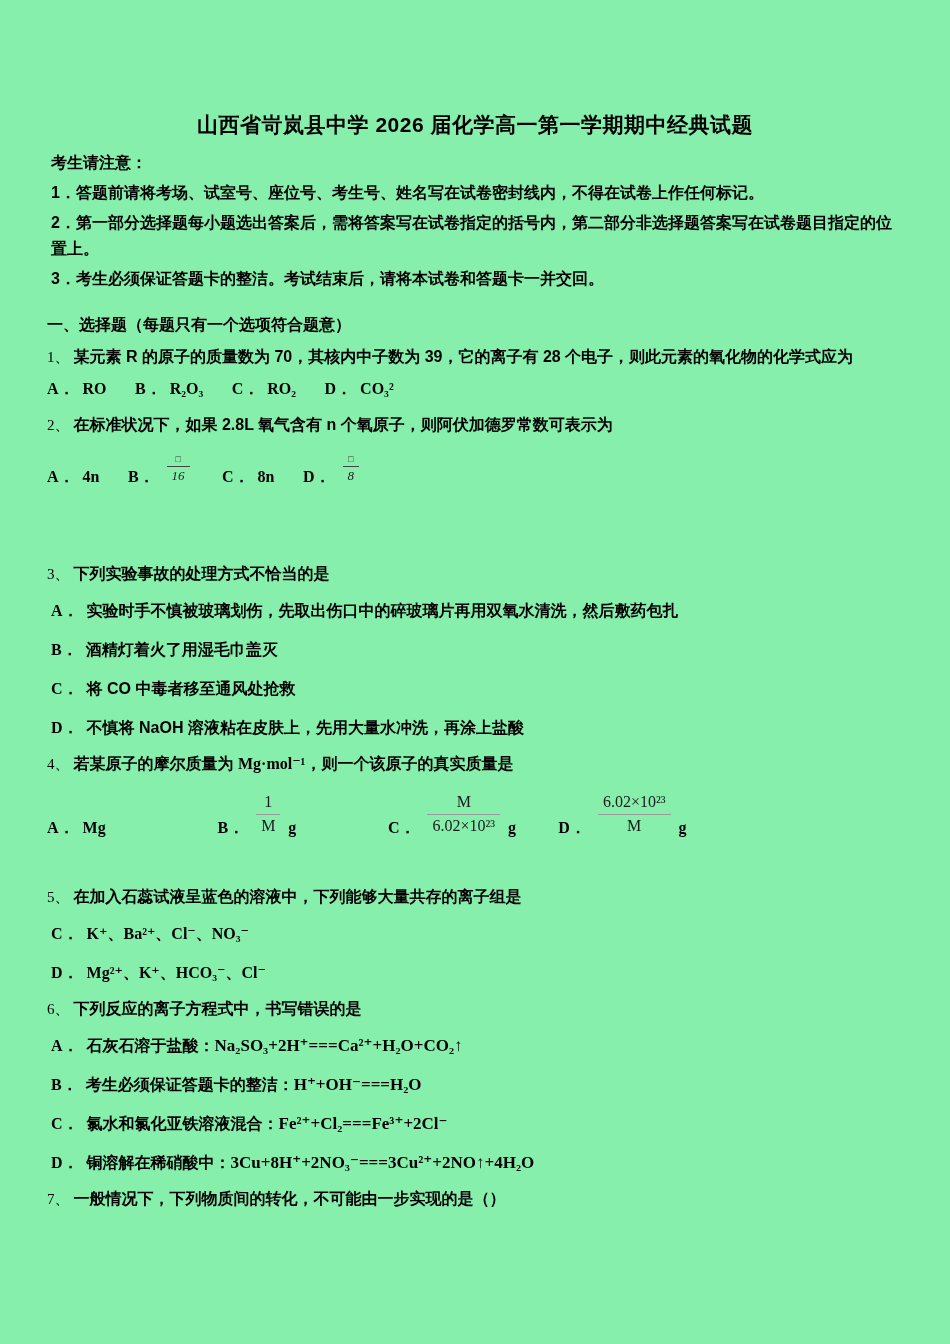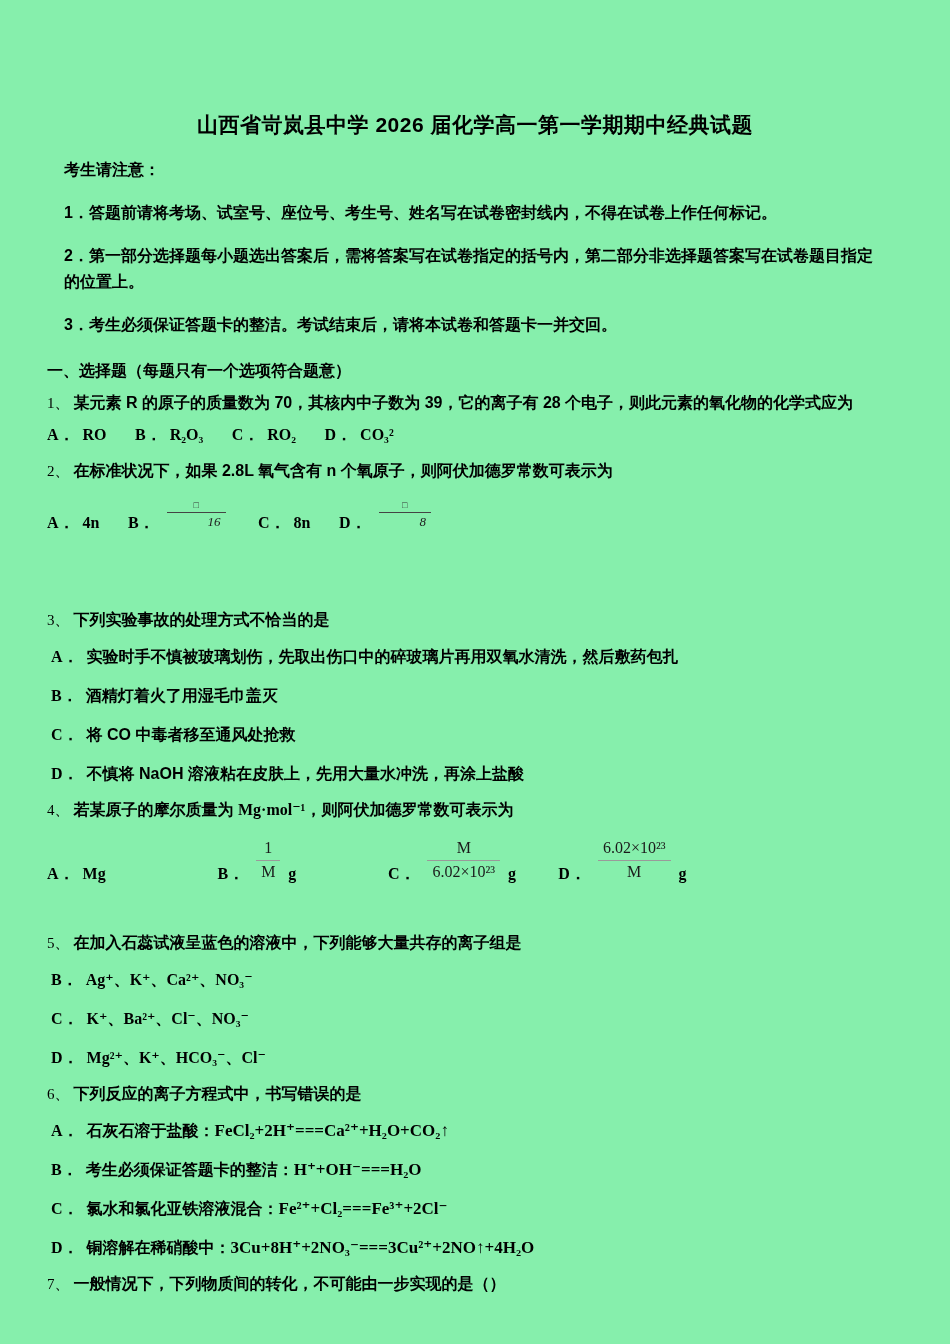--- a/index.html
+++ b/index.html
@@ -1,38 +1,38 @@
 <!DOCTYPE html>
 <html><head>
 <meta charset="utf-8">
 <style>
   html,body{margin:0;padding:0;background:#ffffff;}
   body{width:950px;min-height:1344px;font-family:"Liberation Sans",sans-serif;color:#000;}
   .page{box-sizing:border-box;width:950px;min-height:1344px;padding:110px 47px 56px 47px;background:#86efac;}
   .title{font-size:21px;font-weight:bold;text-align:center;line-height:30px;margin-bottom:10px;letter-spacing:0.5px;}
   .cn{font-weight:600;}
-  .notice p{margin:17px;font-size:16px;line-height:26px;font-weight:600;}
+  .notice p{margin:4px;font-size:16px;line-height:26px;font-weight:600;}
   .section{margin:20px 0 4px 0;font-size:16px;line-height:26px;font-weight:600;}
   .q{margin:0;}
   .qt{margin:0;font-size:16px;line-height:30px;}
   .qnum{font-family:"Liberation Serif","DejaVu Serif",serif;font-weight:normal;font-size:15px;margin-right:4px;}
   .optline{margin:2px 0 0 0;font-size:16px;line-height:30px;}
   .optrow{margin:4px;font-size:16px;line-height:35px;}
   .ol{font-family:"Liberation Serif","DejaVu Serif",serif;font-weight:bold;margin-right:8px;}
   .of{font-family:"Liberation Serif","DejaVu Serif",serif;font-weight:bold;text-align:right;}
   .eq{font-family:"Liberation Serif","DejaVu Serif",serif;font-weight:bold;font-size:17px;}
   .opt{margin-right:24px;}
   .cell{display:inline-block;width:166px;vertical-align:bottom;}
   .cell:last-child{width:auto;}
   .fracline{margin:2px 0 0 0;font-size:16px;line-height:40px;padding-top:12px;}
   .frac{display:inline-block;text-align:center;font-family:"Liberation Serif","DejaVu Serif",serif;line-height:1.15;vertical-align:2px;margin:0 4px;}
   .frac .num{display:block;padding:0 5px 2px 5px;}
   .frac .den{display:block;padding:2px 5px 0 5px;}
   .frac2 .num{font-size:9px;color:#333;border-bottom:1.5px solid #444;}
-  .frac2 .den{font-style:italic;font-size:13px;color:#222;margin-left:36px;}
+  .frac2 .den{font-style:italic;font-size:13px;color:#222;}
   .frac4 .num{font-size:16px;color:#1a1a1a;border-bottom:1.5px solid #9a9a9a;font-weight:normal;}
   .frac4 .den{font-size:16px;color:#1a1a1a;font-weight:normal;}
   .unit{font-family:"Liberation Serif","DejaVu Serif",serif;font-weight:bold;margin-left:4px;}
   .gap-big{margin-top:62px;}
   .gap-mid{margin-top:34px;}
   .gap-sm{margin-top:6px;}
 </style>
 </head>
 <body>
 
@@ -71,39 +71,38 @@
 
   <div class="q gap-big">
     <p class="qt"><span class="qnum">3、</span><span class="cn">下列实验事故的处理方式不恰当的是</span></p>
     <p class="optrow"><span class="ol">A．</span><span class="cn">实验时手不慎被玻璃划伤，先取出伤口中的碎玻璃片再用双氧水清洗，然后敷药包扎</span></p>
     <p class="optrow"><span class="ol">B．</span><span class="cn">酒精灯着火了用湿毛巾盖灭</span></p>
     <p class="optrow"><span class="ol">C．</span><span class="cn">将 CO 中毒者移至通风处抢救</span></p>
     <p class="optrow"><span class="ol">D．</span><span class="cn">不慎将 NaOH 溶液粘在皮肤上，先用大量水冲洗，再涂上盐酸</span></p>
   </div>
 
   <div class="q">
-    <p class="qt"><span class="qnum">4、</span><span class="cn">若某原子的摩尔质量为 </span><span class="of">Mg·mol⁻¹</span><span class="cn">，则阿伏加德罗常数可表示为</span></p>
+    <p class="qt"><span class="qnum">4、</span><span class="cn">若某原子的摩尔质量为 </span><span class="of">Mg·mol⁻¹</span><span class="cn">，则一个该原子的真实质量是</span></p>
     <p class="fracline">
       <span class="cell"><span class="ol">A．</span><span class="of">Mg</span></span>
       <span class="cell"><span class="ol">B．</span><span class="frac frac4"><span class="num">1</span><span class="den">M</span></span><span class="unit">g</span></span>
       <span class="cell"><span class="ol">C．</span><span class="frac frac4"><span class="num">M</span><span class="den">6.02×10²³</span></span><span class="unit">g</span></span>
       <span class="cell"><span class="ol">D．</span><span class="frac frac4"><span class="num">6.02×10²³</span><span class="den">M</span></span><span class="unit">g</span></span>
     </p>
   </div>
 
   <div class="q gap-mid">
     <p class="qt"><span class="qnum">5、</span><span class="cn">在加入石蕊试液呈蓝色的溶液中，下列能够大量共存的离子组是</span></p>
-    <p class="optrow"><span class="ol">B．</span><span class="of">Ag⁺、K⁺、Ca²⁺、NO₃⁻</span></p>
     <p class="optrow"><span class="ol">C．</span><span class="of">K⁺、Ba²⁺、Cl⁻、NO₃⁻</span></p>
     <p class="optrow"><span class="ol">D．</span><span class="of">Mg²⁺、K⁺、HCO₃⁻、Cl⁻</span></p>
   </div>
 
   <div class="q">
     <p class="qt"><span class="qnum">6、</span><span class="cn">下列反应的离子方程式中，书写错误的是</span></p>
-    <p class="optrow"><span class="ol">A．</span><span class="cn">石灰石溶于盐酸：</span><span class="eq">FeCl₂+2H⁺===Ca²⁺+H₂O+CO₂↑</span></p>
+    <p class="optrow"><span class="ol">A．</span><span class="cn">石灰石溶于盐酸：</span><span class="eq">Na₂SO₃+2H⁺===Ca²⁺+H₂O+CO₂↑</span></p>
     <p class="optrow"><span class="ol">B．</span><span class="cn">考生必须保证答题卡的整洁：</span><span class="eq">H⁺+OH⁻===H₂O</span></p>
     <p class="optrow"><span class="ol">C．</span><span class="cn">氯水和氯化亚铁溶液混合：</span><span class="eq">Fe²⁺+Cl₂===Fe³⁺+2Cl⁻</span></p>
     <p class="optrow"><span class="ol">D．</span><span class="cn">铜溶解在稀硝酸中：</span><span class="eq">3Cu+8H⁺+2NO₃⁻===3Cu²⁺+2NO↑+4H₂O</span></p>
   </div>
 
   <div class="q">
     <p class="qt"><span class="qnum">7、</span><span class="cn">一般情况下，下列物质间的转化，不可能由一步实现的是（）</span></p>
   </div>
 
 </div>

